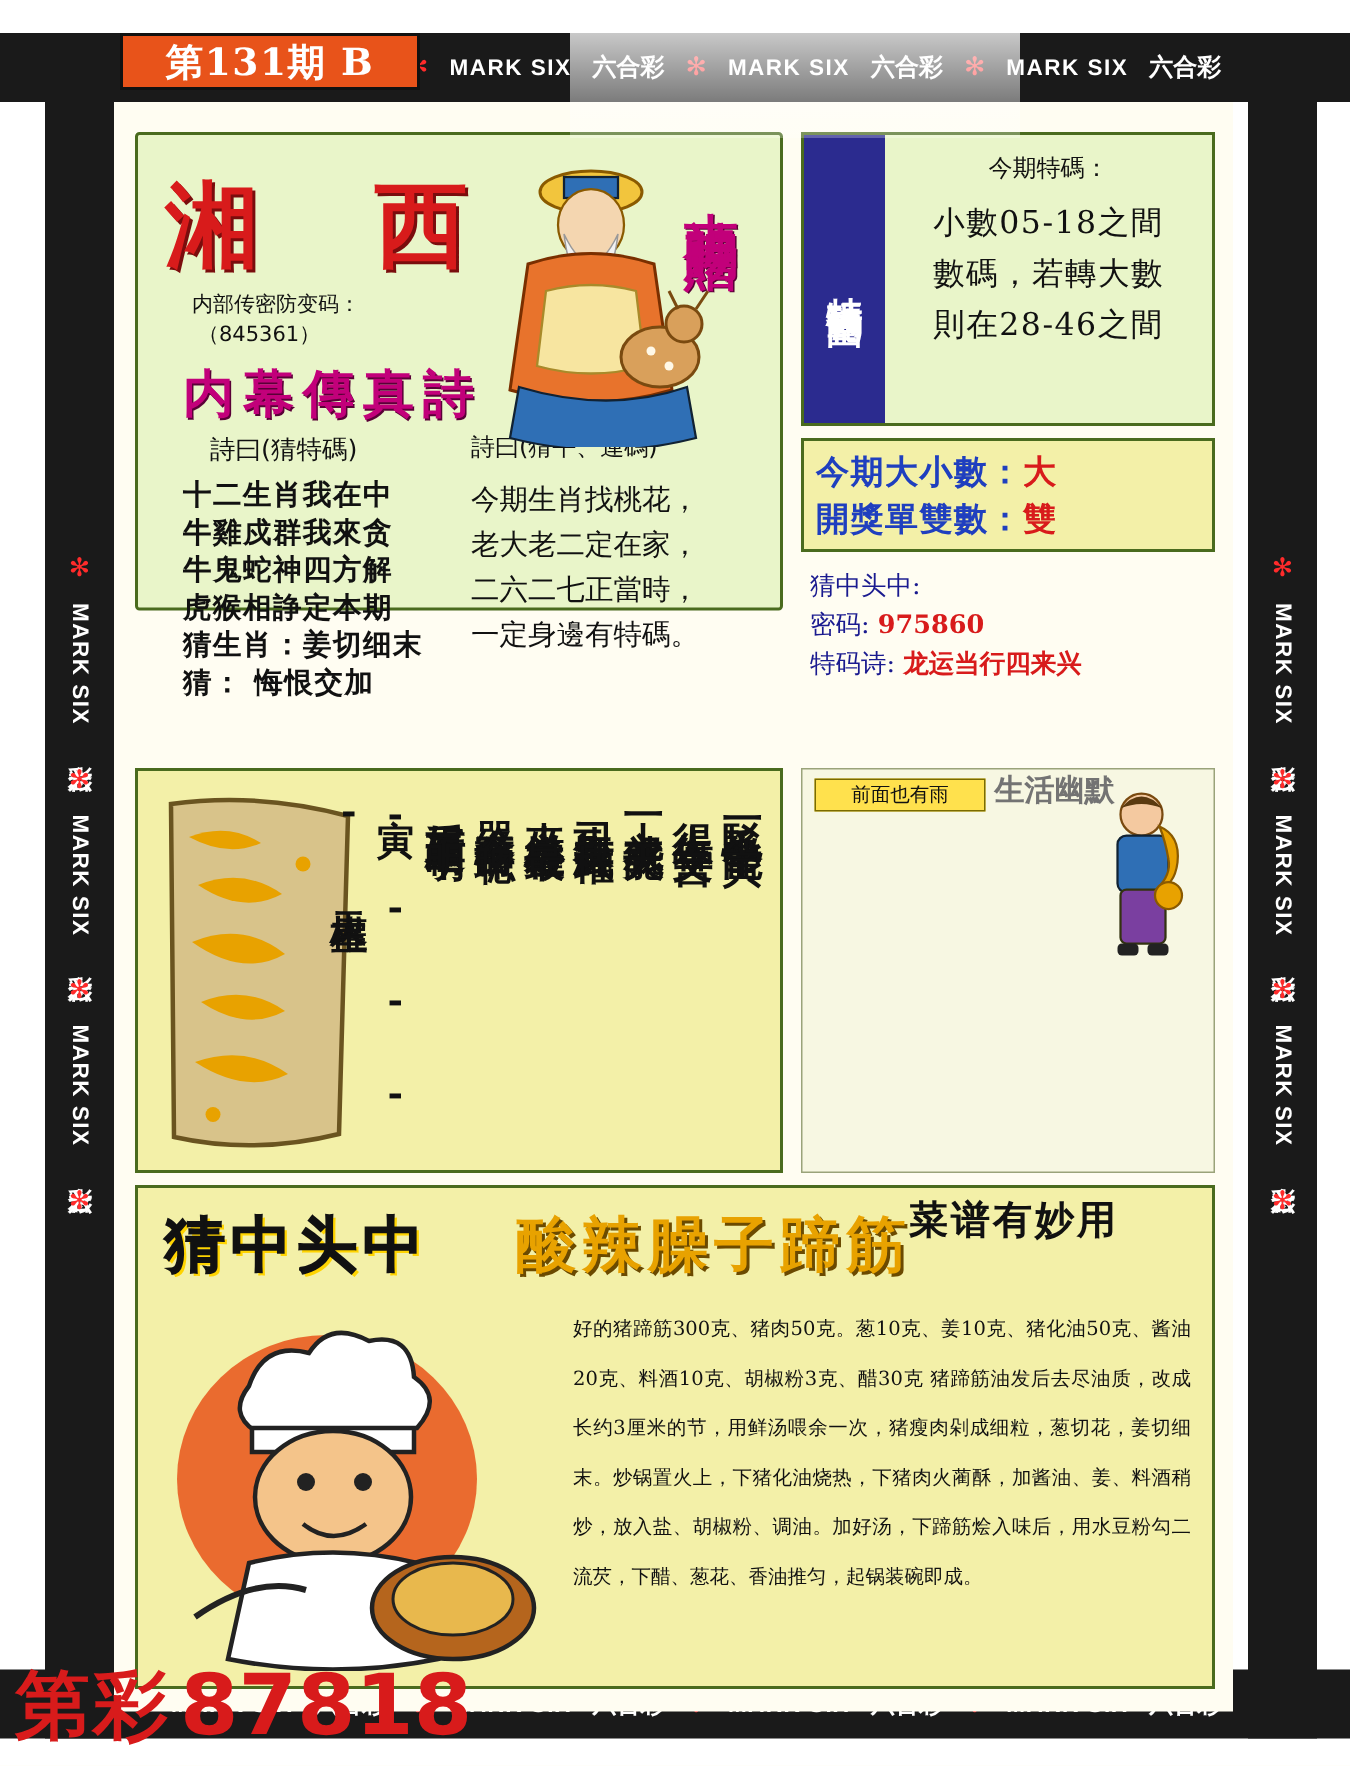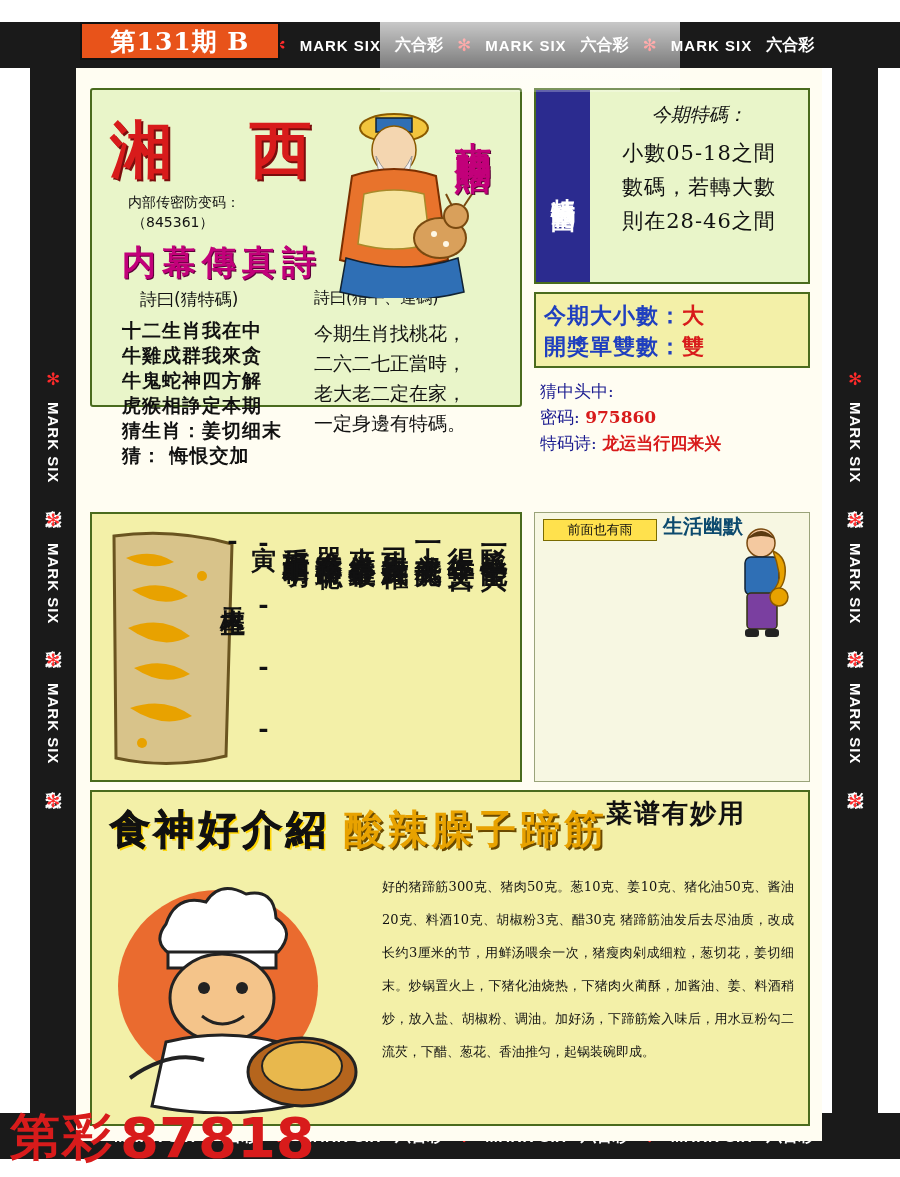--- a/index.html
+++ b/index.html
@@ -144,21 +144,21 @@
     font-family:"DejaVu Serif","Liberation Serif",serif;
   }
   .tema-label span{
     writing-mode:vertical-rl;text-orientation:upright;letter-spacing:4px;
   }
   .tema-body{
     flex:1;padding:12px 8px;text-align:center;
     font-family:"DejaVu Serif","Liberation Serif",serif;
     color:#111;
   }
-  .tema-body .l1{font-size:19px;margin-bottom:8px;font-style:italic;}
+  .tema-body .l1{font-size:16px;margin-bottom:8px;}
   .tema-body .l2,.tema-body .l3,.tema-body .l4{
     font-size:21px;line-height:34px;letter-spacing:1px;
   }
   .daxiao-box{
     position:relative;margin-top:8px;width:276px;height:76px;
     border:2px solid #4a6b1e;background:#f3f0a8;box-sizing:border-box;
     padding:6px 8px;
   }
   .daxiao-box div{
     font-size:22px;font-weight:bold;color:#1f3fbf;
@@ -207,21 +207,21 @@
     background:#f7f7e2;border:1px solid #9aa37a;box-sizing:border-box;
   }
   .joke-tag{
     position:absolute;left:8px;top:6px;width:112px;height:20px;
     background:#ffe14d;border:1px solid #7a6b00;
     font-size:13px;color:#111;display:flex;align-items:center;justify-content:center;
     font-family:"DejaVu Serif","Liberation Serif",serif;
   }
   .joke-title{
     position:absolute;left:128px;top:0px;
-    font-size:20px;font-weight:bold;color:#0c4a6e;
+    font-size:20px;font-weight:bold;color:#737373;
     font-family:"DejaVu Serif","Liberation Serif",serif;
   }
   .joke-text{
     position:absolute;left:10px;top:48px;width:230px;
     font-size:13px;line-height:25px;color:#111;
     font-family:"DejaVu Serif","Liberation Serif",serif;
     text-align:justify;
   }
   .sax-person{
     position:absolute;right:4px;top:10px;width:78px;height:120px;
@@ -381,22 +381,22 @@
         <div>牛雞戍群我來贪</div>
         <div>牛鬼蛇神四方解</div>
         <div>虎猴相諍定本期</div>
         <div>猜生肖：姜切细末</div>
         <div>猜： 悔恨交加</div>
       </div>
 
       <div class="shiyue2">詩曰(猜平、連碼)</div>
       <div class="poem-col2">
         <div>今期生肖找桃花，</div>
+        <div>老大老二定在家，</div>
         <div>二六二七正當時，</div>
-        <div>老大老二定在家，</div>
         <div>一定身邊有特碼。</div>
       </div>
 
       <div class="deity">
         <svg viewBox="0 0 158 200" width="158" height="200">
           <ellipse cx="78" cy="30" rx="34" ry="14" fill="#f2c53d" stroke="#8a5a00" stroke-width="2"></ellipse>
           <rect x="60" y="20" width="36" height="14" fill="#2f6fb5" stroke="#123" stroke-width="1.5"></rect>
           <ellipse cx="78" cy="52" rx="22" ry="24" fill="#f4d6b0" stroke="#8a5a00" stroke-width="1.5"></ellipse>
           <path d="M60 58 q18 38 36 0 q-4 34 -18 38 q-14 -4 -18 -38z" fill="#f2f2f2" stroke="#999" stroke-width="1"></path>
           <path d="M36 78 q42 -14 84 0 l12 84 q-54 16 -108 0z" fill="#e8732c" stroke="#7a2f00" stroke-width="2"></path>
@@ -486,21 +486,21 @@
           <path d="M46 28 q14 6 12 24 q-2 16 -14 18 q10 -10 8 -20 q-2 -12 -6 -22z" fill="#e8a200" stroke="#8a5a00" stroke-width="1.5"></path>
           <circle cx="52" cy="74" r="9" fill="#e8a200" stroke="#8a5a00" stroke-width="1.5"></circle>
           <rect x="18" y="106" width="14" height="8" rx="3" fill="#222"></rect>
           <rect x="38" y="106" width="14" height="8" rx="3" fill="#222"></rect>
         </svg>
       </div>
     </div>
 
     <div class="panel p-bottom">
       <div class="recipe-head">
-        <div class="sshen">食神好介紹</div>
+        <div class="sshen">猜中头中</div>
         <div class="dish">酸辣臊子蹄筋</div>
         <div class="caipu">菜谱有妙用</div>
       </div>
       <div class="chef">
         <svg viewBox="0 0 262 248" width="262" height="248">
           <ellipse cx="112" cy="120" rx="100" ry="96" fill="#e8531a" opacity="0.85"></ellipse>
           <path d="M60 58 q10 -30 40 -22 q14 -22 40 -8 q28 -6 30 24 q20 14 2 34 l-108 2 q-18 -12 -4 -30z" fill="#fff" stroke="#222" stroke-width="3"></path>
           <rect x="62" y="86" width="108" height="16" fill="#fff" stroke="#222" stroke-width="3"></rect>
           <ellipse cx="116" cy="132" rx="52" ry="44" fill="#f4c48a" stroke="#222" stroke-width="3"></ellipse>
           <circle cx="98" cy="122" r="6" fill="#222"></circle>

